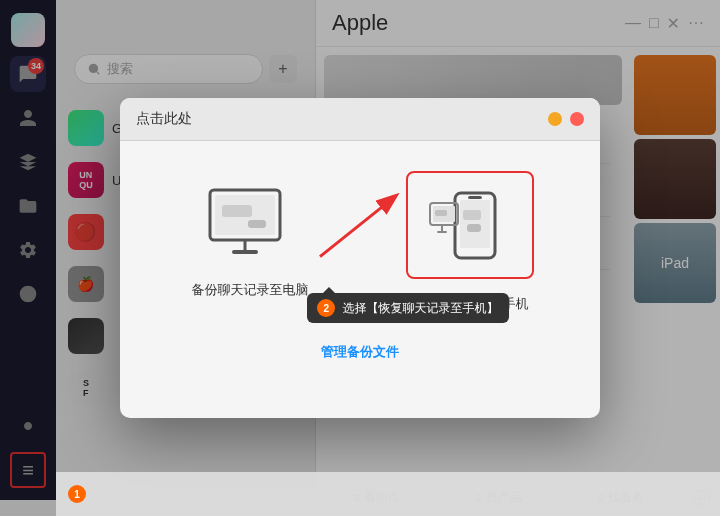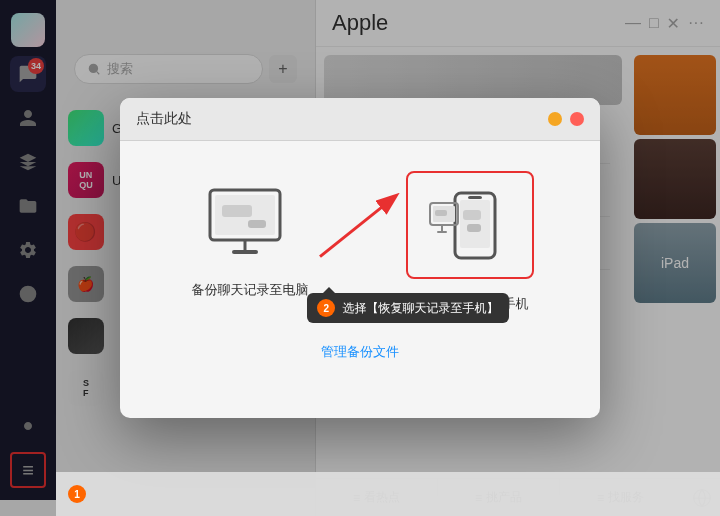--- a/index.html
+++ b/index.html
@@ -292,20 +292,21 @@
       padding: 12px;
     }
 
     
     .manage-link {
       text-align: center;
       padding: 10px;
       color: #1890ff;
       font-size: 13px;
       cursor: pointer;
+      font-weight: bold;
     }
 
     
     .tooltip-bubble {
       position: absolute;
       background: #333;
       color: #fff;
       border-radius: 6px;
       padding: 6px 10px;
       font-size: 12px;

